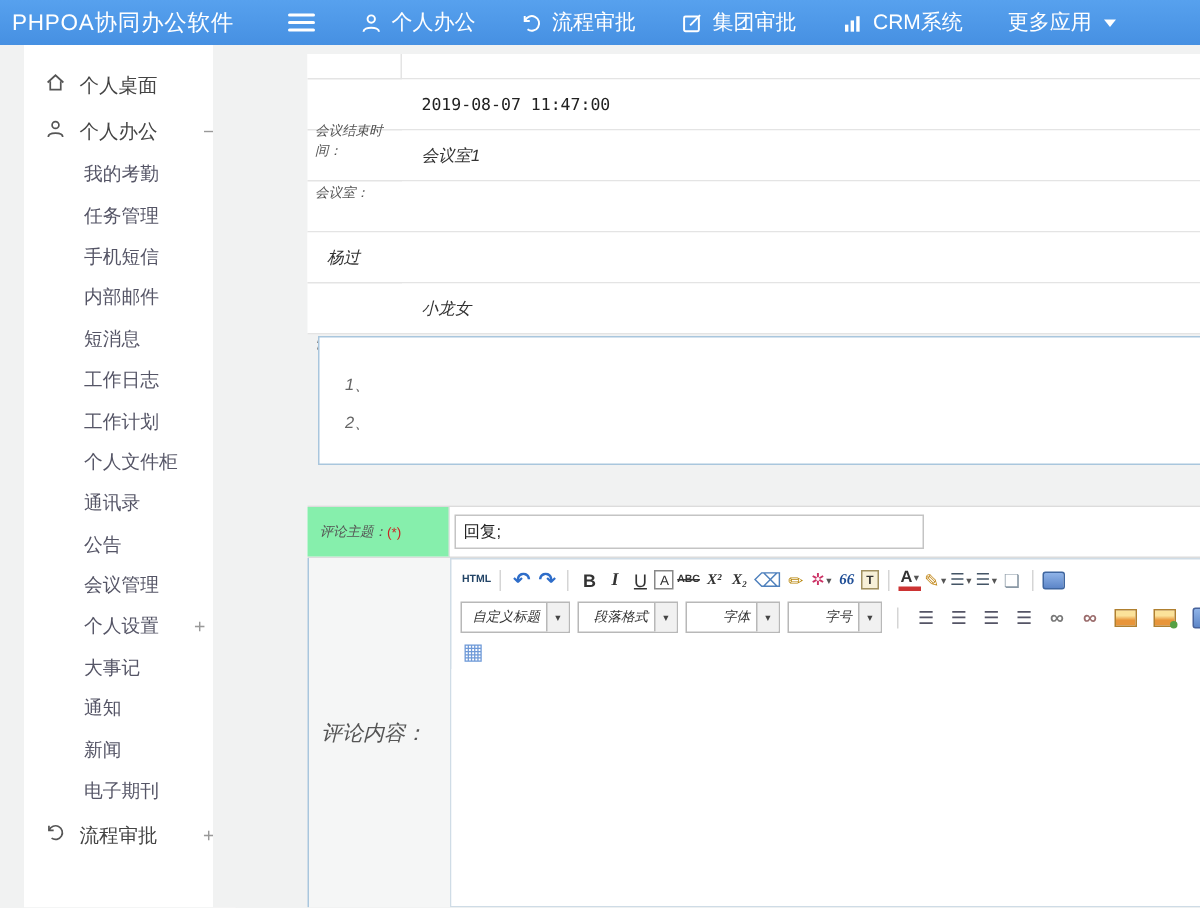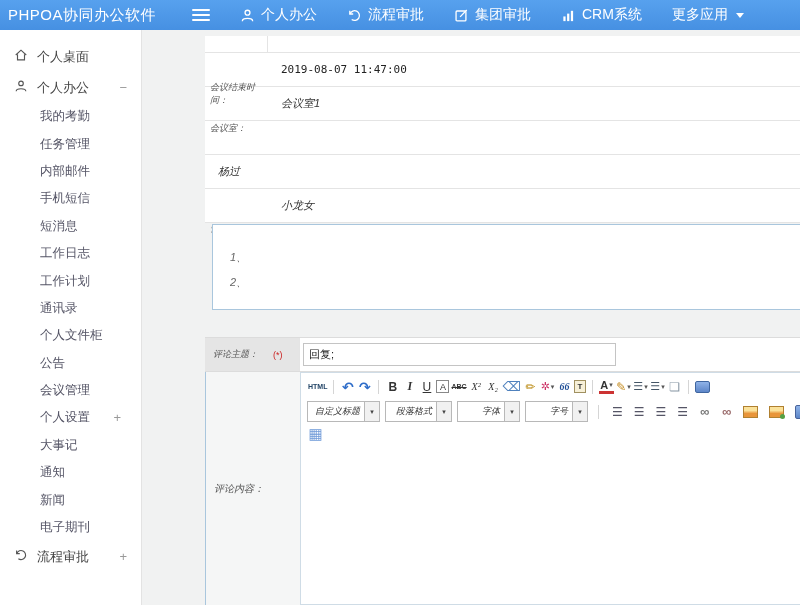--- a/index.html
+++ b/index.html
@@ -11,21 +11,21 @@
     background:linear-gradient(180deg,#57a1ee,#4690e2); color:#fff;
     display:flex; align-items:center; z-index:9; }
   .brand { font-size:15px; padding-left:8px; width:192px; letter-spacing:.5px; }
   .burger { width:18px; height:12px; display:flex; flex-direction:column; justify-content:space-between; margin-right:30px; cursor:pointer; }
   .burger i { display:block; height:2px; background:#fff; border-radius:1px; }
   .nav-item { display:flex; align-items:center; gap:6px; font-size:14px; margin-right:30px; cursor:pointer; white-space:nowrap; }
   .nav-item svg { display:block; }
   .caret-down { width:0; height:0; border-left:4px solid transparent; border-right:4px solid transparent; border-top:5px solid #fff; margin-left:2px; }
 
   
-  .sidebar { position:absolute; top:30px; left:0; width:142px; height:575px;
+  .sidebar { position:absolute; top:30px; left:16px; width:142px; height:575px;
     background:#fff; border-right:1px solid #e3e3e3; padding-top:11px; }
   .side-item { height:31px; display:flex; align-items:center; gap:9px;
     padding:0 14px; font-size:13px; color:#444; cursor:pointer; }
   .side-item svg { flex:0 0 auto; }
   .toggle { margin-left:auto; color:#999; font-size:13px; font-weight:400; }
   .sub-item { height:27.4px; display:flex; align-items:center; padding:0 18px 0 40px;
     font-size:12.5px; color:#556; cursor:pointer; }
   .sub-item .toggle { margin-right:2px; }
 
   
@@ -42,49 +42,49 @@
   .m-value { flex:1; background:#fff; display:flex; align-items:center;
     padding-left:13px; font-size:11px; color:#333; font-style:italic; }
   .m-value.mono { font-family:"DejaVu Sans Mono","Liberation Mono",monospace; font-style:normal; font-size:11px; color:#222; }
 
   .minutes { position:absolute; left:70px; top:194px; width:652px; height:86px;
     background:#fff; border:1px solid #a9c6dd; padding:20px 0 0 17px;
     font-size:11px; color:#666; line-height:25px; font-style:italic; }
 
   .c-subject-row { position:absolute; left:63px; top:307px; width:660px; height:35px;
     display:flex; background:#fff; border-top:1px solid #dcdcdc; border-bottom:1px solid #dcdcdc; }
-  .c-label { width:95px; background:#e5e5e5; border-right:1px solid #e4e4e4;
-    display:flex; align-items:center; gap:15px; padding-left:8px;
+  .c-label { width:95px; background:#86efac; border-right:1px solid #e4e4e4;
+    display:flex; align-items:center; gap:0; padding-left:8px;
     font-style:italic; font-size:9px; color:#555; }
   .req { color:#cc2222; font-style:normal; font-size:9px; }
   .c-input-wrap { flex:1; display:flex; align-items:center; padding-left:3px; }
   .c-input { width:313px; height:23px; border:1px solid #c4c4c4; font-size:11px;
     padding-left:5px; color:#222; font-family:inherit; }
 
   .c-content-row { position:absolute; left:63px; top:342px; width:660px; height:233px; display:flex; }
   .c-content-label { width:95px; background:#f5f6f6; border-left:1px solid #a9c6dd;
     display:flex; align-items:center; padding-left:8px;
-    font-style:italic; font-size:10px; color:#555; }
+    font-style:italic; font-size:14px; color:#555; }
   .editor { flex:1; background:#fff; border:1px solid #cfdce6; display:flex; flex-direction:column; }
 
   
   .tb-row1 { display:flex; align-items:center; height:24px; padding:3px 4px 0 6px; }
   .tb-row2 { display:flex; align-items:center; padding:4px 4px 2px 6px; gap:5px; }
   .tb-row3 { padding:1px 6px 2px; }
   .tb-btn { min-width:15px; height:17px; display:inline-flex; align-items:center;
     justify-content:center; margin:0 1px; font-size:12px; color:#333; cursor:pointer; }
   .tb-sep { width:1px; height:14px; background:#d5d5d5; margin:0 5px; }
   .b-html { font-size:7px; font-weight:bold; color:#246; }
   .b-undo,.b-redo { color:#2e6dc9; font-weight:bold; font-size:14px; }
   .b-bold { font-weight:bold; font-size:12px; }
   .b-italic { font-style:italic; font-family:"Liberation Serif",serif; font-weight:bold; }
   .b-under { text-decoration:underline; }
   .b-fontbox { border:1px solid #888; font-size:9px; width:13px; height:13px; min-width:13px; }
   .b-strike { font-size:7px; font-weight:bold; text-decoration:line-through; }
-  .b-sup,.b-sub { font-size:10px; font-style:italic; font-family:"Liberation Serif",serif; font-weight:normal;text-align:right; }
+  .b-sup,.b-sub { font-size:10px; font-style:italic; font-family:"Liberation Serif",serif; font-weight:bold;text-align:right; }
   .b-eraser { color:#4f81bd; font-size:13px; }
   .b-brush { color:#b8860b; font-size:12px; }
   .b-magic { color:#cc3366; font-size:11px; }
   .b-quote { color:#1f4e96; font-weight:bold; font-style:italic; font-size:10px; font-family:"Liberation Serif",serif; }
   .b-paste { border:1px solid #a09060; background:#f7f0d8; color:#333; font-size:8px;
     font-weight:bold; width:12px; height:13px; min-width:12px; }
   .b-fontcolor { font-weight:bold; font-size:11px; border-bottom:3px solid #cc3333; height:14px; }
   .b-highlight { color:#c28718; font-size:12px; }
   .b-list { font-size:11px; color:#456; }
   .b-doc { color:#8a98a5; font-size:12px; }
@@ -186,39 +186,39 @@
     <span class="toggle">−</span>
   </div>
 
   <div class="sub-item">
       <span>我的考勤</span>
     </div>
   <div class="sub-item">
       <span>任务管理</span>
     </div>
   <div class="sub-item">
+      <span>手机短信</span>
+    </div>
+  <div class="sub-item">
       <span>内部邮件</span>
     </div>
   <div class="sub-item">
-      <span>手机短信</span>
-    </div>
-  <div class="sub-item">
       <span>短消息</span>
     </div>
   <div class="sub-item">
       <span>工作日志</span>
     </div>
   <div class="sub-item">
       <span>工作计划</span>
     </div>
   <div class="sub-item">
+      <span>个人文件柜</span>
+    </div>
+  <div class="sub-item">
       <span>通讯录</span>
-    </div>
-  <div class="sub-item">
-      <span>个人文件柜</span>
     </div>
   <div class="sub-item">
       <span>公告</span>
     </div>
   <div class="sub-item">
       <span>会议管理</span>
     </div>
   <div class="sub-item">
     <span>个人设置</span>
     <span class="toggle">+</span>

